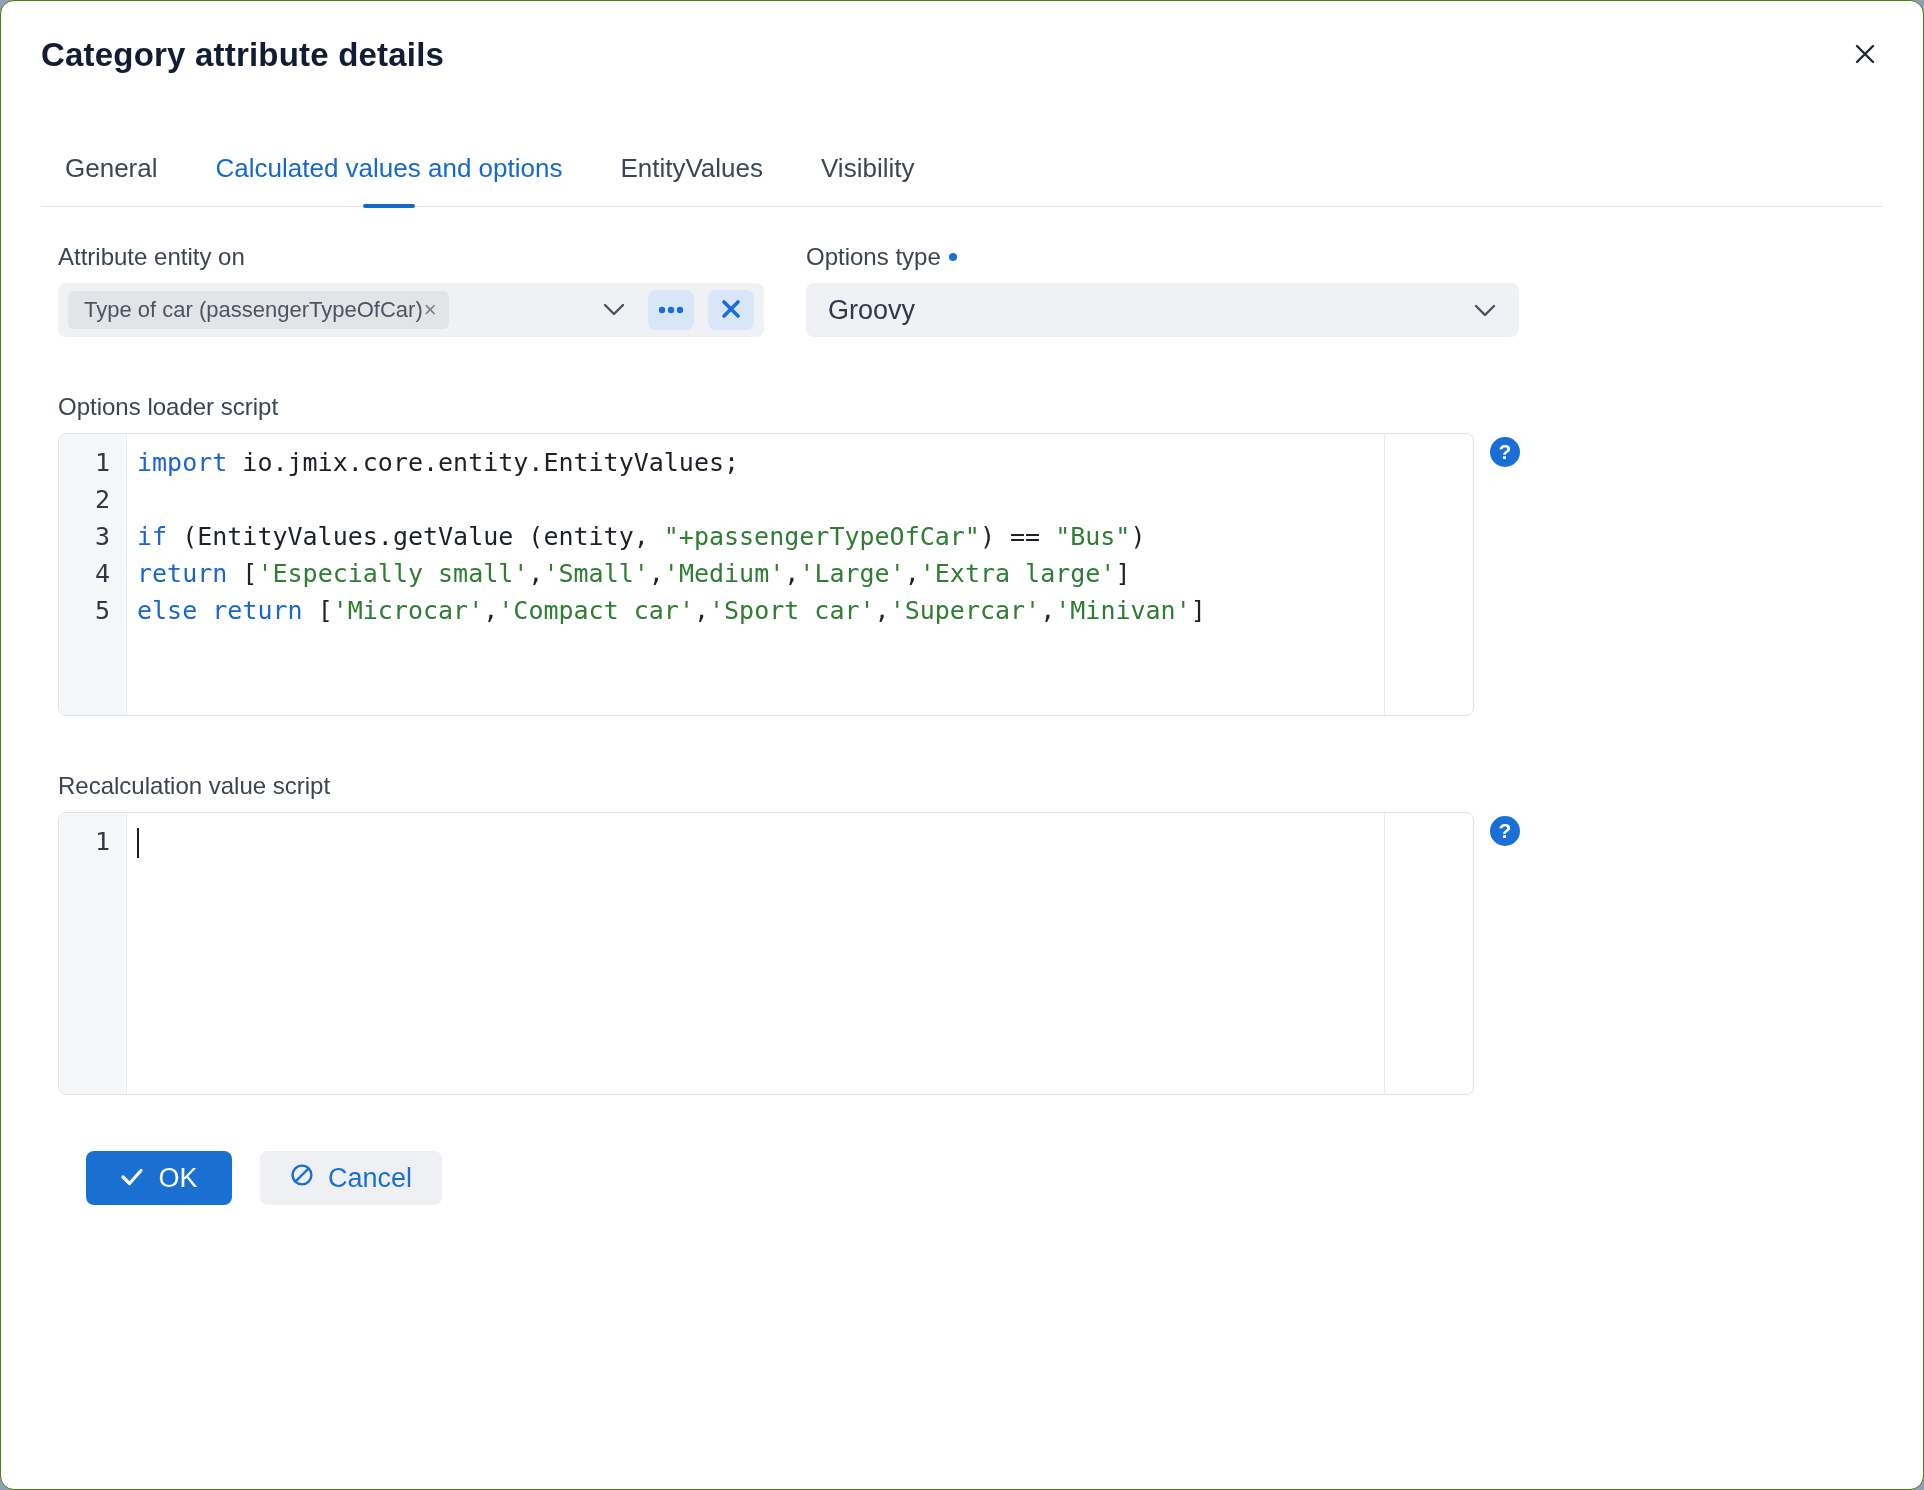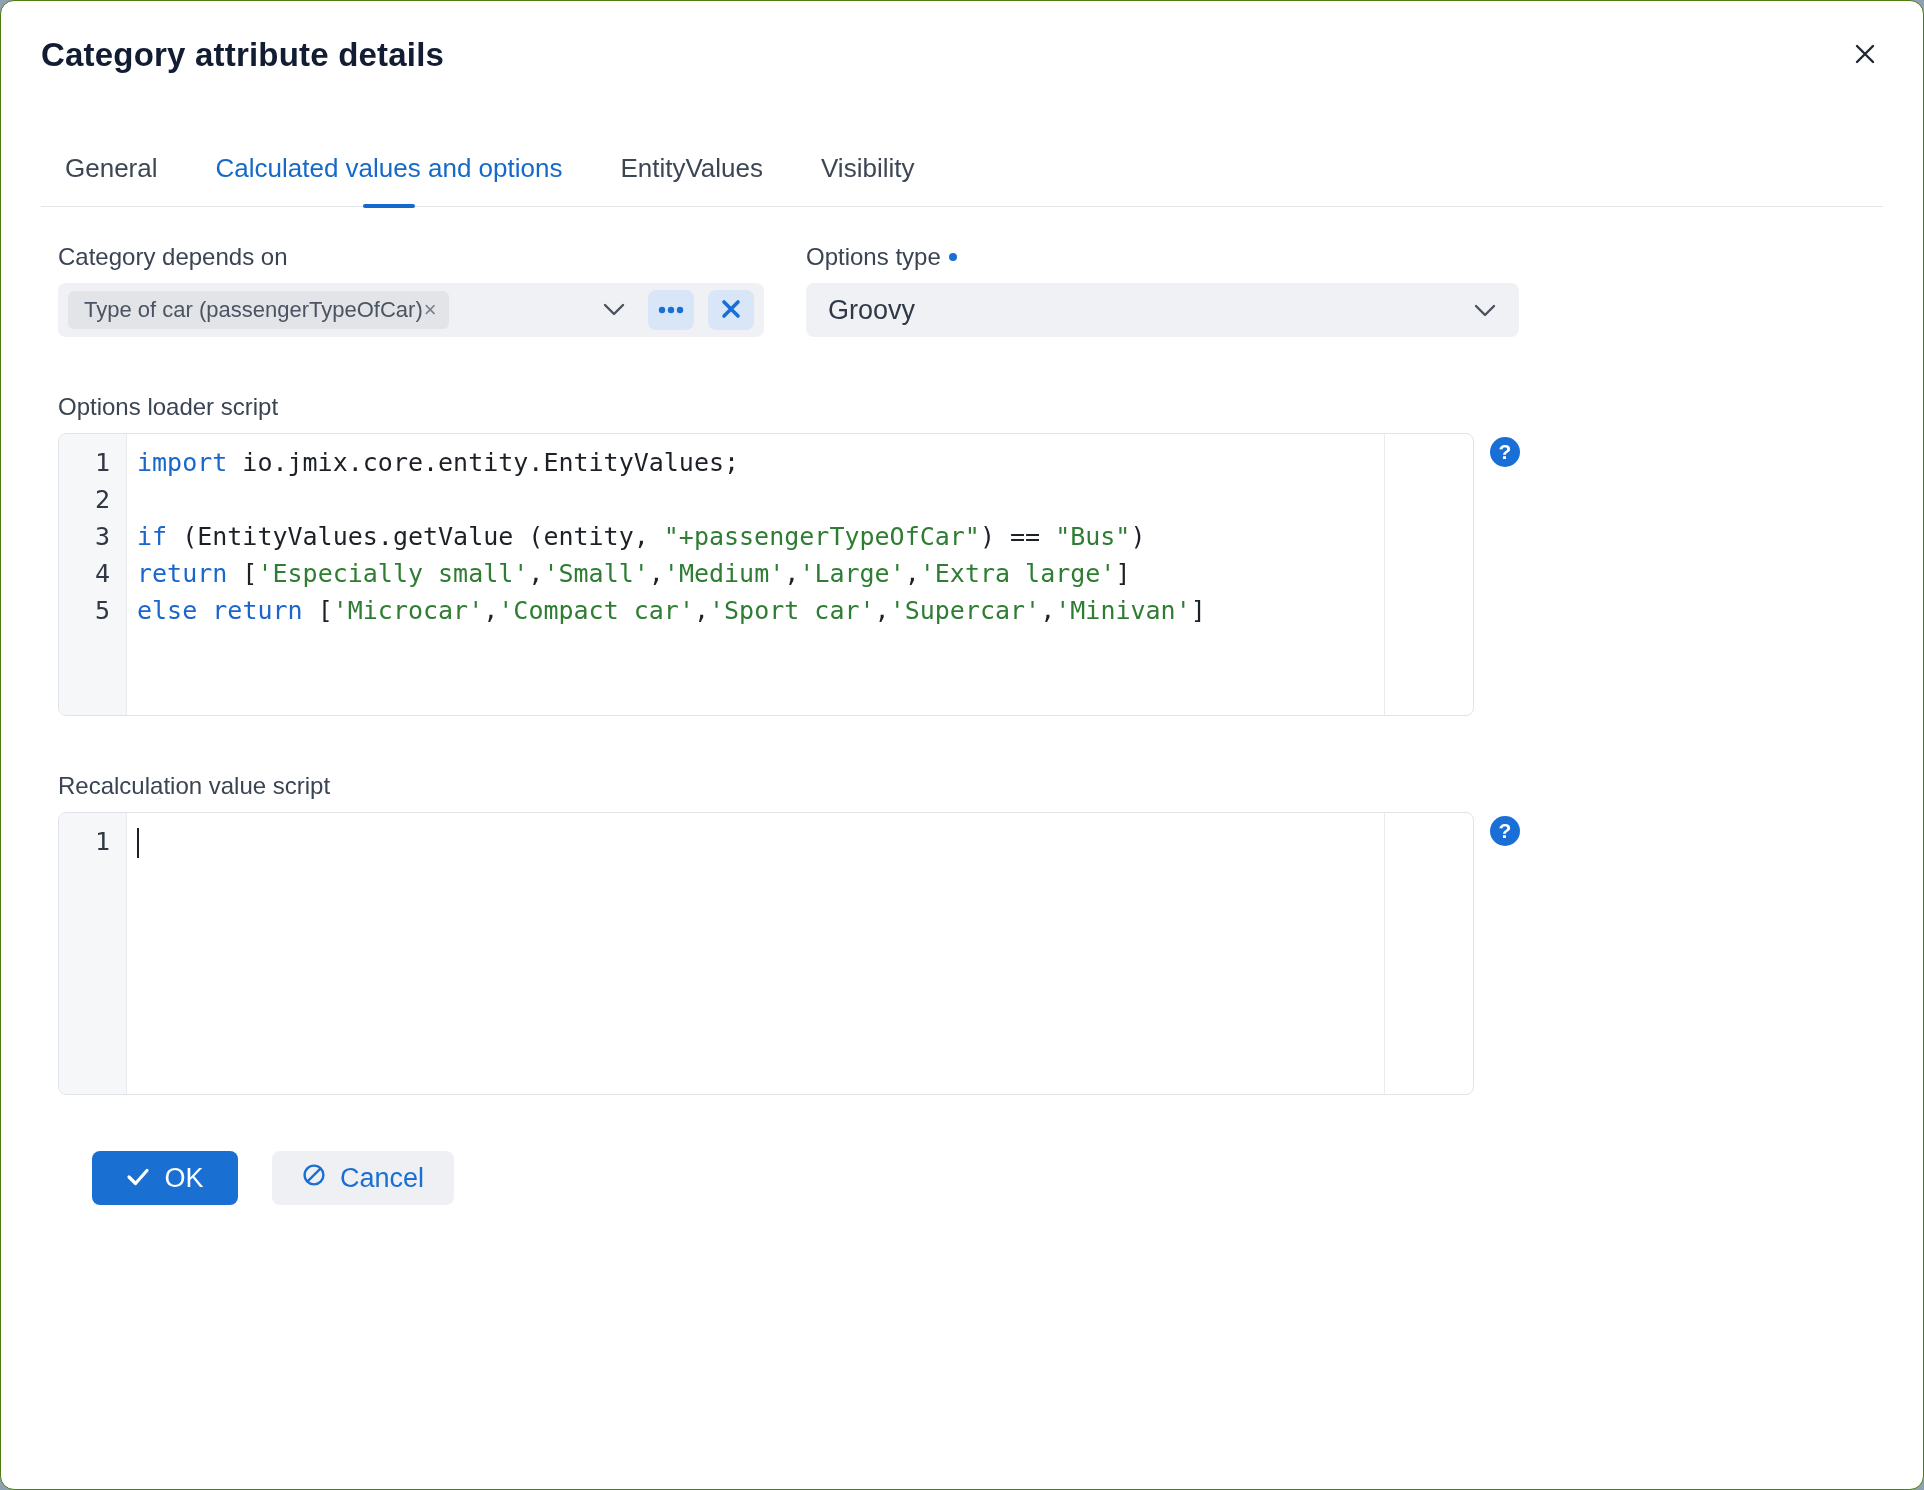--- a/index.html
+++ b/index.html
@@ -226,21 +226,20 @@
     border: none;
     border-radius: 8px;
     display: flex;
     align-items: center;
     justify-content: center;
     gap: 14px;
     font-size: 27px;
     font-family: "Liberation Sans", sans-serif;
     cursor: pointer;
     padding: 0 30px;
-    margin-left: 6px;
   }
   .btn-ok { background: #1a6fd2; color: #ffffff; width: 146px; padding: 0; }
   .btn-cancel { background: #eef0f3; color: #1a6fd2; }
 </style>
 </head>
 <body>
 
 <div class="dialog">
 
   <div class="dialog-header">
@@ -258,21 +257,21 @@
     <div class="tab">General</div>
     <div class="tab active">Calculated values and options</div>
     <div class="tab">EntityValues</div>
     <div class="tab">Visibility</div>
   </div>
 
   <div class="content">
 
     <div class="fields-row">
       <div class="col-left">
-        <div class="field-label">Category depends on</div>
+        <div class="field-label">Attribute entity on</div>
         <div class="multiselect">
           <div class="chip">
             <span>Type of car (passengerTypeOfCar)</span>
             <span class="chip-x">×</span>
           </div>
           <div class="spacer"></div>
           <div class="chev">
             <svg width="24" height="16" viewBox="0 0 24 16">
                 <path d="M3 3 L12 12 L21 3" fill="none" stroke="#49525f" stroke-width="2.4" stroke-linecap="round" stroke-linejoin="round"></path>
               </svg>

